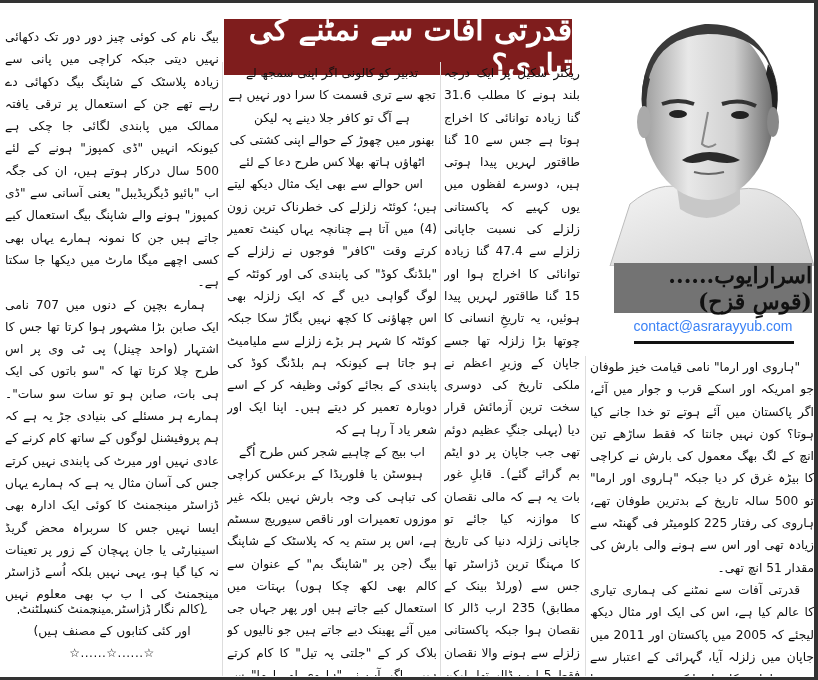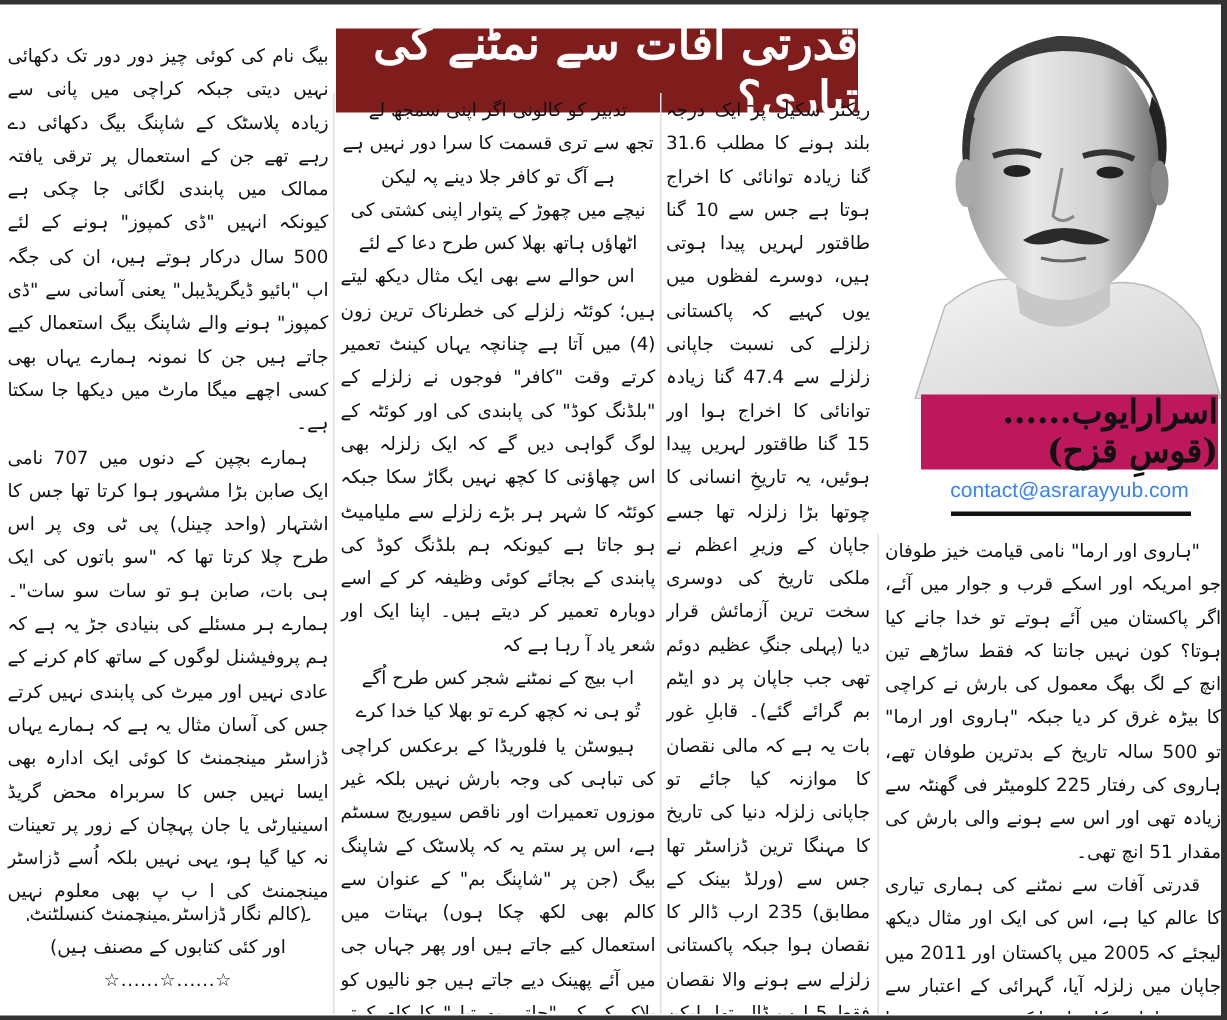--- a/index.html
+++ b/index.html
@@ -34,21 +34,21 @@
   }
 
   .photo {
     position: absolute; left: 590px; top: 4px; width: 224px; height: 262px;
     background: #ffffff; overflow: hidden;
   }
   .photo svg { display: block; }
 
   .byline-box {
     position: absolute; left: 614px; top: 263px; width: 198px; height: 50px;
-    background: #be185d; direction: rtl;
+    background: #737373; direction: rtl;
     display: flex; align-items: center; justify-content: center;
     font-family: "DejaVu Serif", serif; font-size: 22px; font-weight: bold; color: #111;
   }
   .contact {
     position: absolute; left: 614px; top: 318px; width: 198px; text-align: center;
     font-family: "Liberation Sans", sans-serif; font-size: 14px; color: #3b82f6;
   }
   .contact-rule {
     position: absolute; left: 634px; top: 341px; width: 160px; height: 3px; background: #111;
   }
@@ -126,25 +126,24 @@
 </div>
 
 <div class="col col-c">
   <p>ریکٹر سکیل پر ایک درجہ بلند ہونے کا مطلب 31.6 گنا زیادہ توانائی کا اخراج ہوتا ہے جس سے 10 گنا طاقتور لہریں پیدا ہوتی ہیں، دوسرے لفظوں میں یوں کہیے کہ پاکستانی زلزلے کی نسبت جاپانی زلزلے سے 47.4 گنا زیادہ توانائی کا اخراج ہوا اور 15 گنا طاقتور لہریں پیدا ہوئیں، یہ تاریخِ انسانی کا چوتھا بڑا زلزلہ تھا جسے جاپان کے وزیرِ اعظم نے ملکی تاریخ کی دوسری سخت ترین آزمائش قرار دیا (پہلی جنگِ عظیم دوئم تھی جب جاپان پر دو ایٹم بم گرائے گئے)۔ قابلِ غور بات یہ ہے کہ مالی نقصان کا موازنہ کیا جائے تو جاپانی زلزلہ دنیا کی تاریخ کا مہنگا ترین ڈزاسٹر تھا جس سے (ورلڈ بینک کے مطابق) 235 ارب ڈالر کا نقصان ہوا جبکہ پاکستانی زلزلے سے ہونے والا نقصان فقط 5 ارب ڈالر تھا، لیکن جانی نقصان کا موازنہ کیا جائے تو حیرت انگیز طور پر جاپان میں فقط 657 لوگ ہلاک ہوئے جبکہ ہمارے یہاں لقمہ اجل بننے والوں کی تعداد تقریباً ایک لاکھ تھی۔ اس لئے کہ جاپانیوں کے برعکس ہم اپنے کرنے کے کام بھی خدا پر چھوڑ رکھے ہیں، ہم Proactive نہیں بلکہ Reactive اپروچ کے تحت کام کرنے کے عادی ہیں جس کا آسان سا مطلب یہ ہے کہ ہم آفت آنے سے پہلے اس سے نمٹنے کی تیاری نہیں کرتے بلکہ آفت آنے کے بعد یہ سوچتے ہیں کہ کیا کیا جائے؟ ہمیں یہ بات پلے سے باندھ لینی چاہیے کہ Risk ایک لازمی امر ہے لیکن اس سے ہونے والا نقصان لازمی امر نہیں ورنہ زیادہ "رسک" والے زلزلے سے جاپان میں کم اموات اور کم خطرناک زلزلے سے ہمارے یہاں زیادہ بلکہ بہت زیادہ لوگ کیوں ہلاک ہوتے؟ اس حقیقت کو ایک قطعے میں یوں بیان کیا گیا کہ</p>
 </div>
 
 <div class="col col-b">
   <p style="text-align:center;">تدبیر کو کالونی اگر اپنی سمجھ لے</p>
   <p style="text-align:center;">تجھ سے تری قسمت کا سرا دور نہیں ہے</p>
   <p style="text-align:center;">ہے آگ تو کافر جلا دینے پہ لیکن</p>
-  <p style="text-align:center;">نیچے میں چھوڑ کے پتوار اپنی کشتی کی</p>
+  <p style="text-align:center;">بھنور میں چھوڑ کے حوالے اپنی کشتی کی</p>
   <p style="text-align:center;">اٹھاؤں ہاتھ بھلا کس طرح دعا کے لئے</p>
   <p class="indent">اس حوالے سے بھی ایک مثال دیکھ لیتے ہیں؛ کوئٹہ زلزلے کی خطرناک ترین زون (4) میں آتا ہے چنانچہ یہاں کینٹ تعمیر کرتے وقت "کافر" فوجوں نے زلزلے کے "بلڈنگ کوڈ" کی پابندی کی اور کوئٹہ کے لوگ گواہی دیں گے کہ ایک زلزلہ بھی اس چھاؤنی کا کچھ نہیں بگاڑ سکا جبکہ کوئٹہ کا شہر ہر بڑے زلزلے سے ملیامیٹ ہو جاتا ہے کیونکہ ہم بلڈنگ کوڈ کی پابندی کے بجائے کوئی وظیفہ کر کے اسے دوبارہ تعمیر کر دیتے ہیں۔ اپنا ایک اور شعر یاد آ رہا ہے کہ</p>
-  <p style="text-align:center;">اب بیج کے نمٹنے شجر کس طرح اُگے</p>
-  <p style="text-align:center;">تُو ہی نہ کچھ کرے تو بھلا کیا خدا کرے</p>
+  <p style="text-align:center;">اب بیج کے چاہیے شجر کس طرح اُگے</p>
   <p class="indent">ہیوسٹن یا فلوریڈا کے برعکس کراچی کی تباہی کی وجہ بارش نہیں بلکہ غیر موزوں تعمیرات اور ناقص سیوریج سسٹم ہے، اس پر ستم یہ کہ پلاسٹک کے شاپنگ بیگ (جن پر "شاپنگ بم" کے عنوان سے کالم بھی لکھ چکا ہوں) بہتات میں استعمال کیے جاتے ہیں اور پھر جہاں جی میں آئے پھینک دیے جاتے ہیں جو نالیوں کو بلاک کر کے "جلتی پہ تیل" کا کام کرتے ہیں۔ اگر آپ نے "ہاروی اور ارما" سے متاثرہ امریکی علاقے دیکھے ہوں تو وہاں شاپنگ</p>
 </div>
 
 <div class="col col-a" style="height:588px;margin-top:20px;">
   <p>بیگ نام کی کوئی چیز دور دور تک دکھائی نہیں دیتی جبکہ کراچی میں پانی سے زیادہ پلاسٹک کے شاپنگ بیگ دکھائی دے رہے تھے جن کے استعمال پر ترقی یافتہ ممالک میں پابندی لگائی جا چکی ہے کیونکہ انہیں "ڈی کمپوز" ہونے کے لئے 500 سال درکار ہوتے ہیں، ان کی جگہ اب "بائیو ڈیگریڈیبل" یعنی آسانی سے "ڈی کمپوز" ہونے والے شاپنگ بیگ استعمال کیے جاتے ہیں جن کا نمونہ ہمارے یہاں بھی کسی اچھے میگا مارٹ میں دیکھا جا سکتا ہے۔</p>
   <p class="indent">ہمارے بچپن کے دنوں میں 707 نامی ایک صابن بڑا مشہور ہوا کرتا تھا جس کا اشتہار (واحد چینل) پی ٹی وی پر اس طرح چلا کرتا تھا کہ "سو باتوں کی ایک ہی بات، صابن ہو تو سات سو سات"۔ ہمارے ہر مسئلے کی بنیادی جڑ یہ ہے کہ ہم پروفیشنل لوگوں کے ساتھ کام کرنے کے عادی نہیں اور میرٹ کی پابندی نہیں کرتے جس کی آسان مثال یہ ہے کہ ہمارے یہاں ڈزاسٹر مینجمنٹ کا کوئی ایک ادارہ بھی ایسا نہیں جس کا سربراہ محض گریڈ اسینیارٹی یا جان پہچان کے زور پر تعینات نہ کیا گیا ہو، یہی نہیں بلکہ اُسے ڈزاسٹر مینجمنٹ کی ا ب پ بھی معلوم نہیں جبکہ یہ سائنس انتہائی حساس اور ٹیکنیکل مضامین میں شمار کی جاتی ہے۔ ایسا حیرت انگیز نظام کسی کالونی کی باقیات میں ہی دیکھا جا سکتا ہے جہاں بی اے پاس کر کے "افسر" بن جاؤ اور پھر بلحاظِ عہدہ ہر مضمون پر مہارت حاصل کر لو۔ سو باتوں کی ایک ہی بات یہ ہے کہ جب تک ہم مختلف شعبہ جات کی سربراہی ان شعبہ جات کے ماہرین کو نہیں دیں گے اور ان کی تعیناتی میں صرف اور صرف میرٹ کو ملحوظِ خاطر نہیں رکھیں گے، ڈزاسٹر مینجمنٹ تو کیا کسی شعبے میں بھی کوئی خاطر خواہ کامیابی بعید از قیاس ہو گی چاہے ہم کچھ بھی کر لیں۔</p>
 </div>
 
 <div class="signoff" style="top:598px;">(کالم نگار ڈزاسٹر مینجمنٹ کنسلٹنٹ</div>
 <div class="signoff" style="top:620px;">اور کئی کتابوں کے مصنف ہیں)</div>

